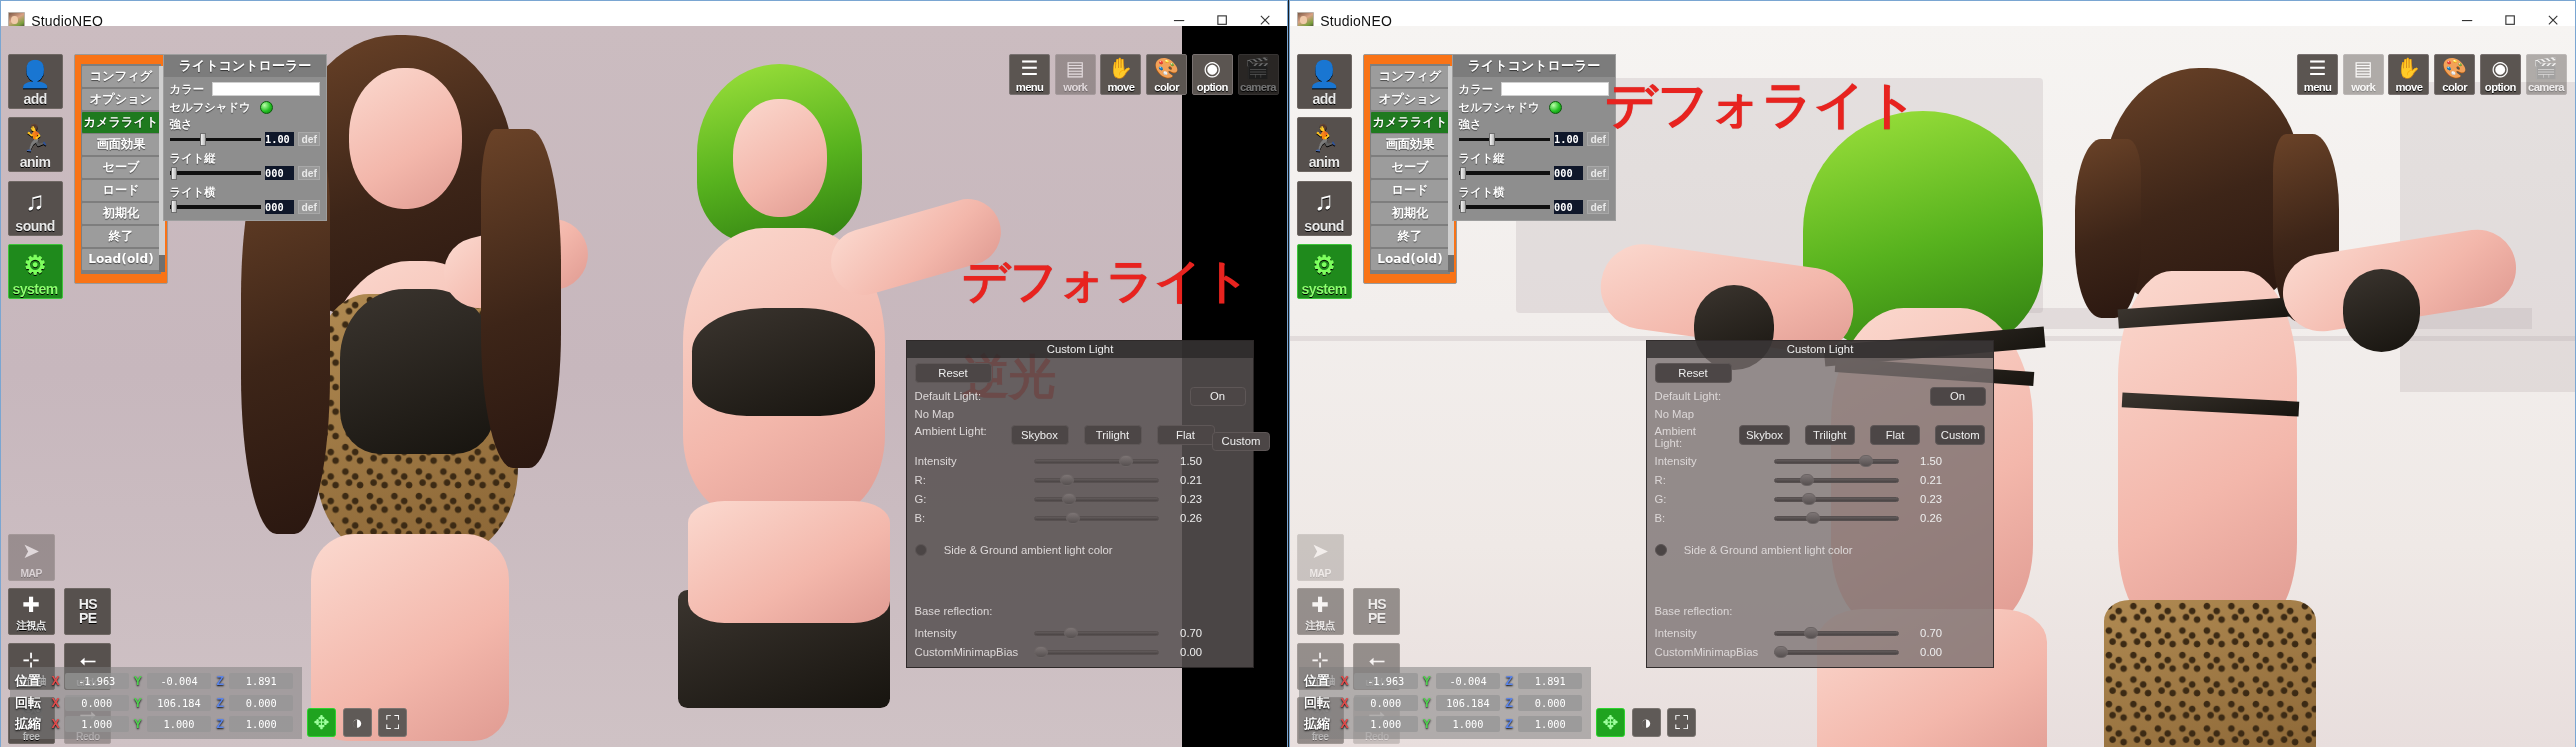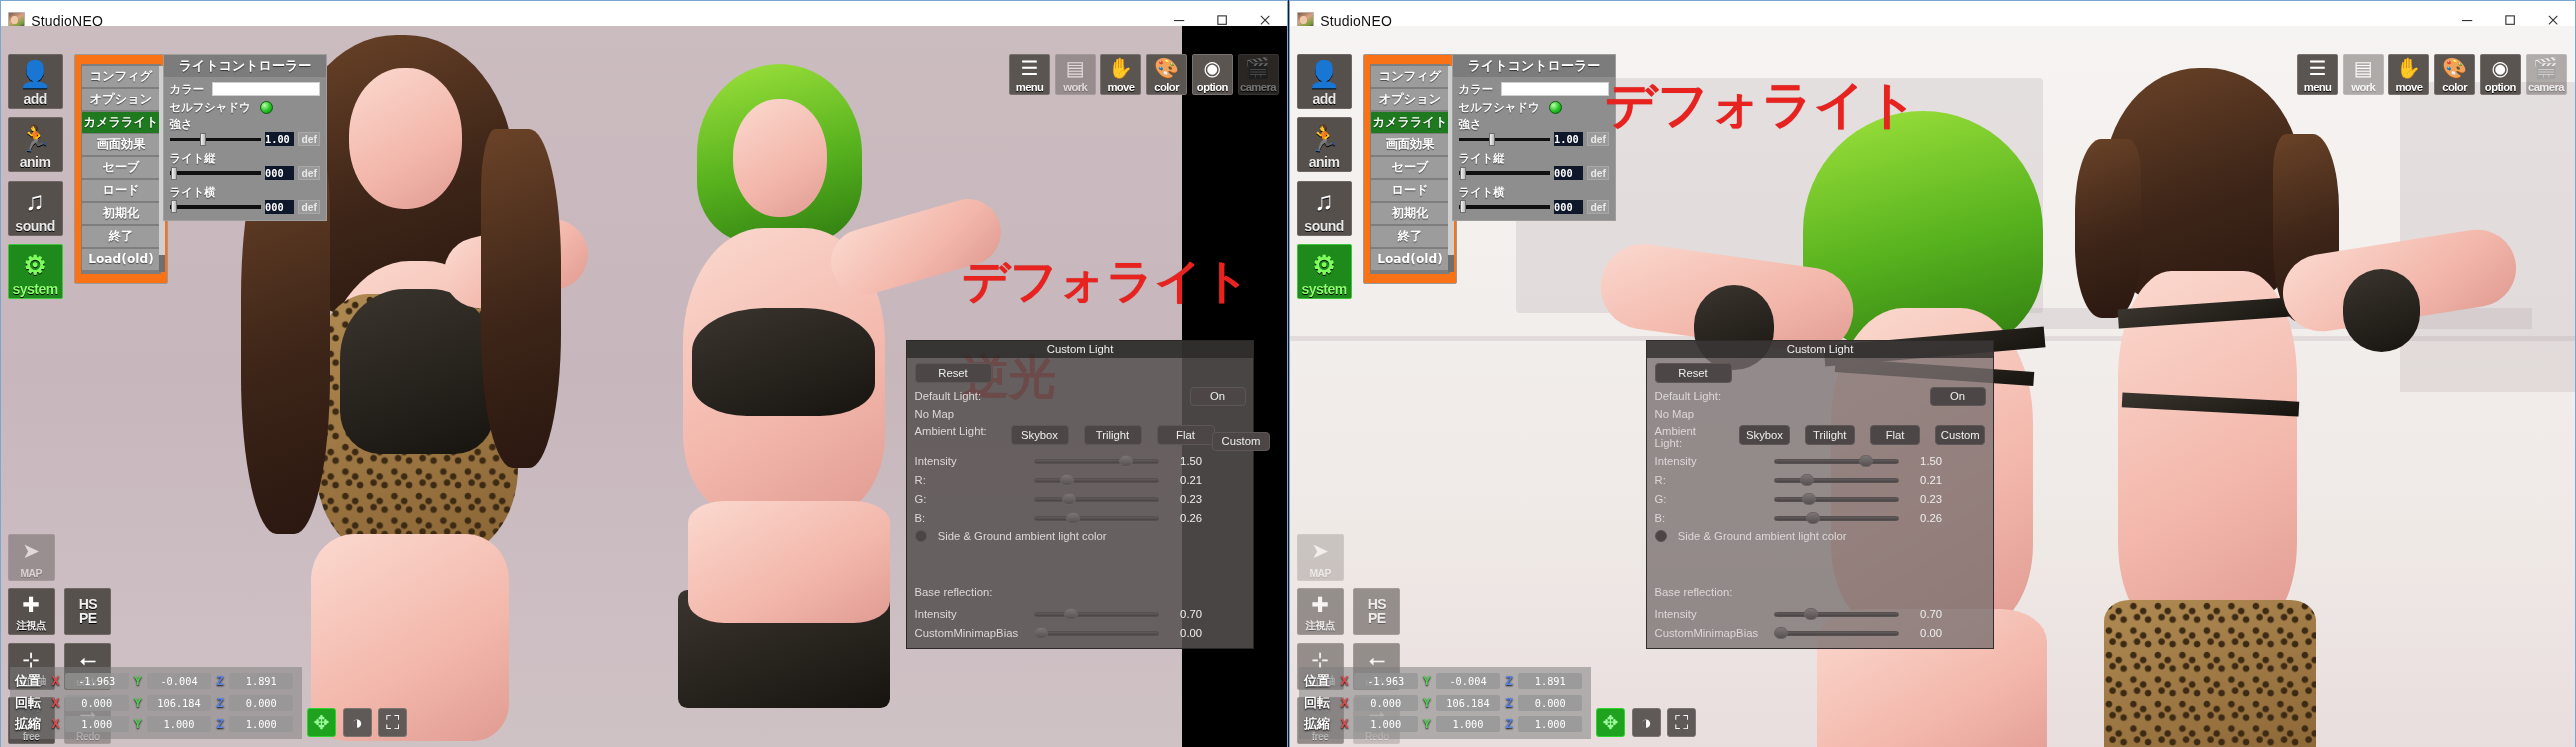--- a/index.html
+++ b/index.html
@@ -271,21 +271,21 @@
     position:absolute; left:0; right:0; top:3.8px; height:5.6px;
     background:linear-gradient(180deg,#625b5b,#4a4444);
     border-radius:2.8px; border:0.9px solid #575050;
   }
   .cl-sl .kn{
     position:absolute; top:0; width:14px; height:12.2px; border-radius:6.6px;
     background:linear-gradient(180deg,#7d7575,#565050);
     border:0.9px solid #6b6464;
   }
   .cl-num{ width:38px; text-align:right; font-size:11.3px; color:#eee; margin-left:5.6px; }
-  .cl-check{ display:flex; align-items:flex-end; gap:11px; margin-top:1px; height:17px; }
+  .cl-check{ display:flex; align-items:flex-start; gap:17px; margin-top:20px; height:17px; }
   .cl-chk-dot{
     width:12.2px; height:12.2px; border-radius:50%;
     background:#4b4545; border:0.9px solid #5c5555;
   }
   .cl-gap{ height:41px; }
 
   
   .redtext{
     position:absolute; color:#e8231f; font-weight:bold;
     font-family:"DejaVu Sans", sans-serif;

